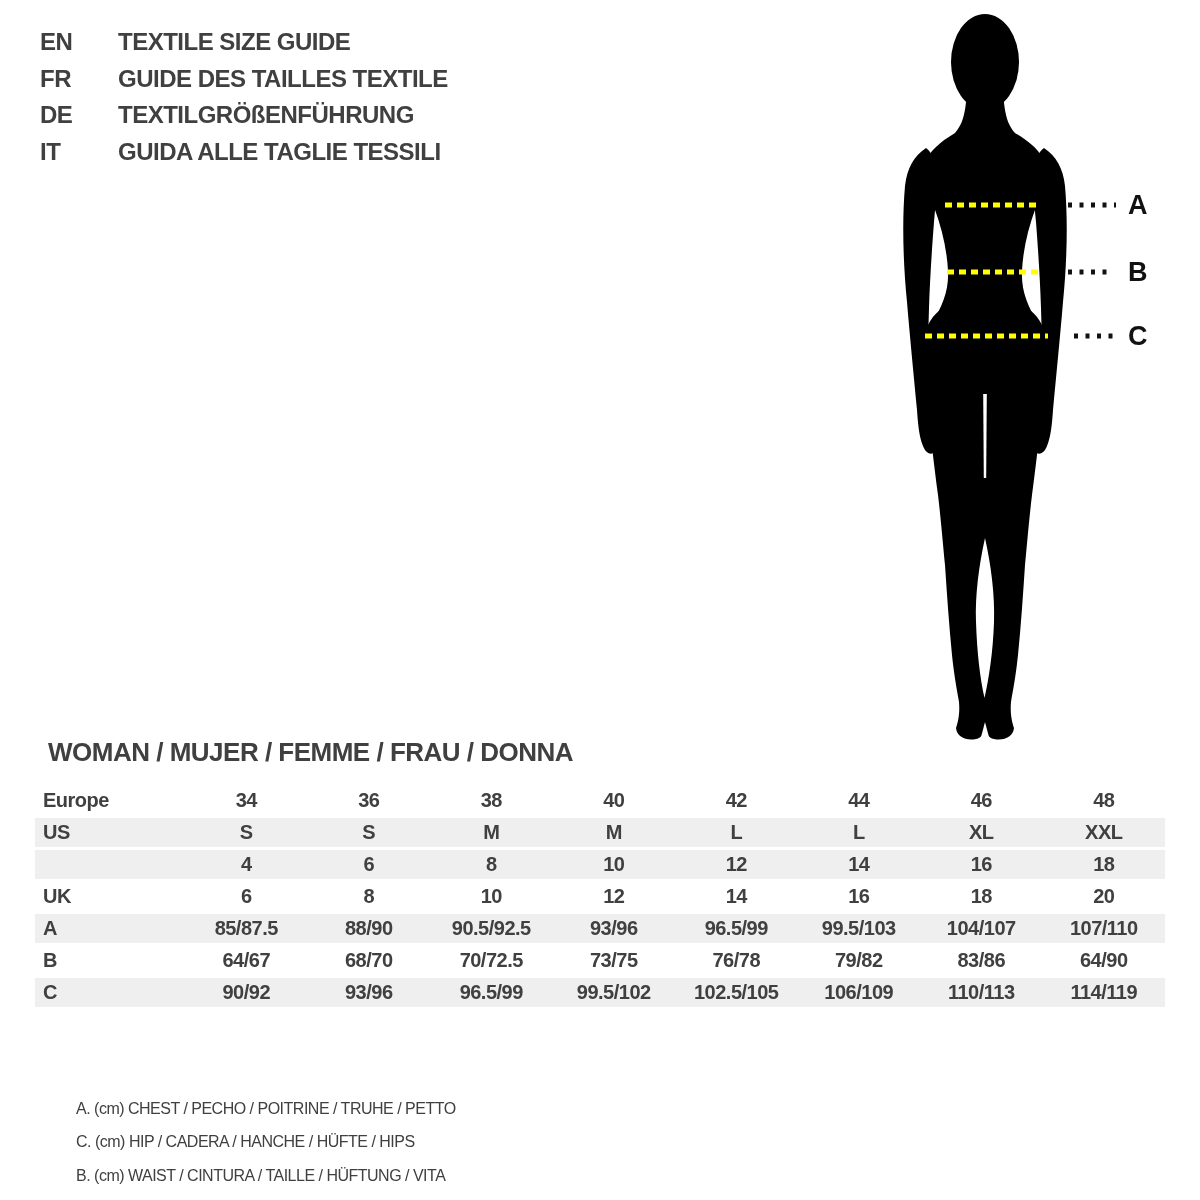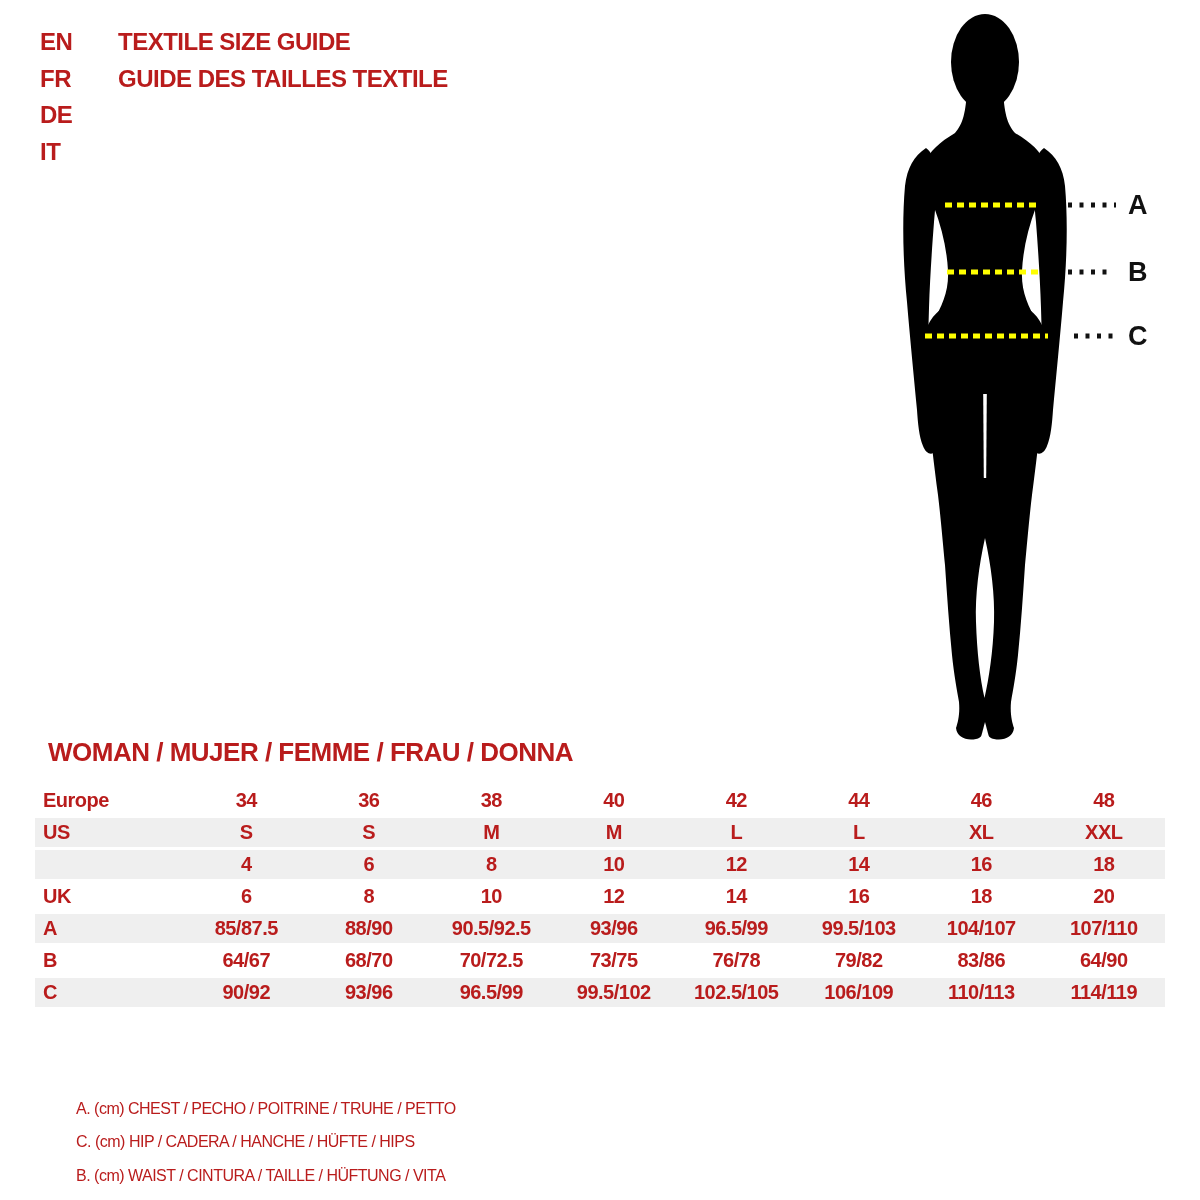--- a/index.html
+++ b/index.html
@@ -1,18 +1,18 @@
 <!DOCTYPE html>
 <html><head>
 <meta charset="utf-8">
 <style>
   html,body{margin:0;padding:0;background:#fff;}
   .canvas{
     position:relative;width:1200px;height:1200px;background:#ffffff;overflow:hidden;
-    font-family:"Liberation Sans", sans-serif;color:#b91c1c;
+    font-family:"Liberation Sans", sans-serif;color:#404040;
   }
   
   .lang-block{position:absolute;left:40px;top:24px;}
   .lang-row{display:flex;height:36.5px;align-items:center;}
   .lang-code{width:78px;font-size:24px;font-weight:700;letter-spacing:-0.5px;}
   .lang-label{font-size:24px;font-weight:700;letter-spacing:-0.5px;white-space:nowrap;}
   
   .figure-wrap{position:absolute;left:860px;top:0;width:340px;height:750px;}
   .figure-wrap svg{display:block;width:340px;height:750px;}
   .marker-label{font-family:"Liberation Sans", sans-serif;font-size:27px;font-weight:700;fill:#111;}
@@ -38,23 +38,25 @@
       <div class="lang-row">
         <div class="lang-code">EN</div>
         <div class="lang-label">TEXTILE SIZE GUIDE</div>
       </div>
       <div class="lang-row">
         <div class="lang-code">FR</div>
         <div class="lang-label">GUIDE DES TAILLES TEXTILE</div>
       </div>
       <div class="lang-row">
         <div class="lang-code">DE</div>
+        <div class="lang-label">TEXTILGRÖßENFÜHRUNG</div>
       </div>
       <div class="lang-row">
         <div class="lang-code">IT</div>
+        <div class="lang-label">GUIDA ALLE TAGLIE TESSILI</div>
       </div>
     </div>
 
   <div class="figure-wrap">
     <svg viewBox="0 0 340 750" aria-hidden="true">
       <g fill="#000000">
 
         <ellipse cx="125" cy="62" rx="34" ry="48"></ellipse>
 
         <path d="M 107 88

